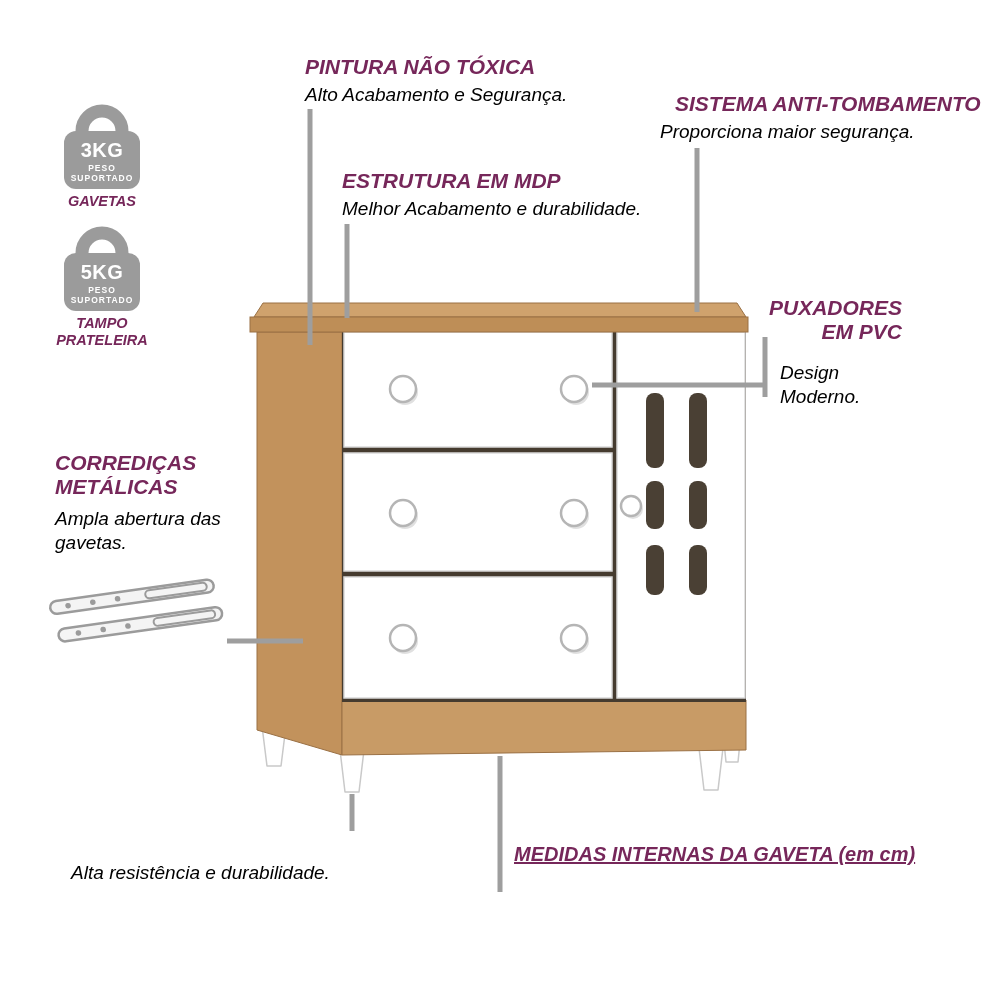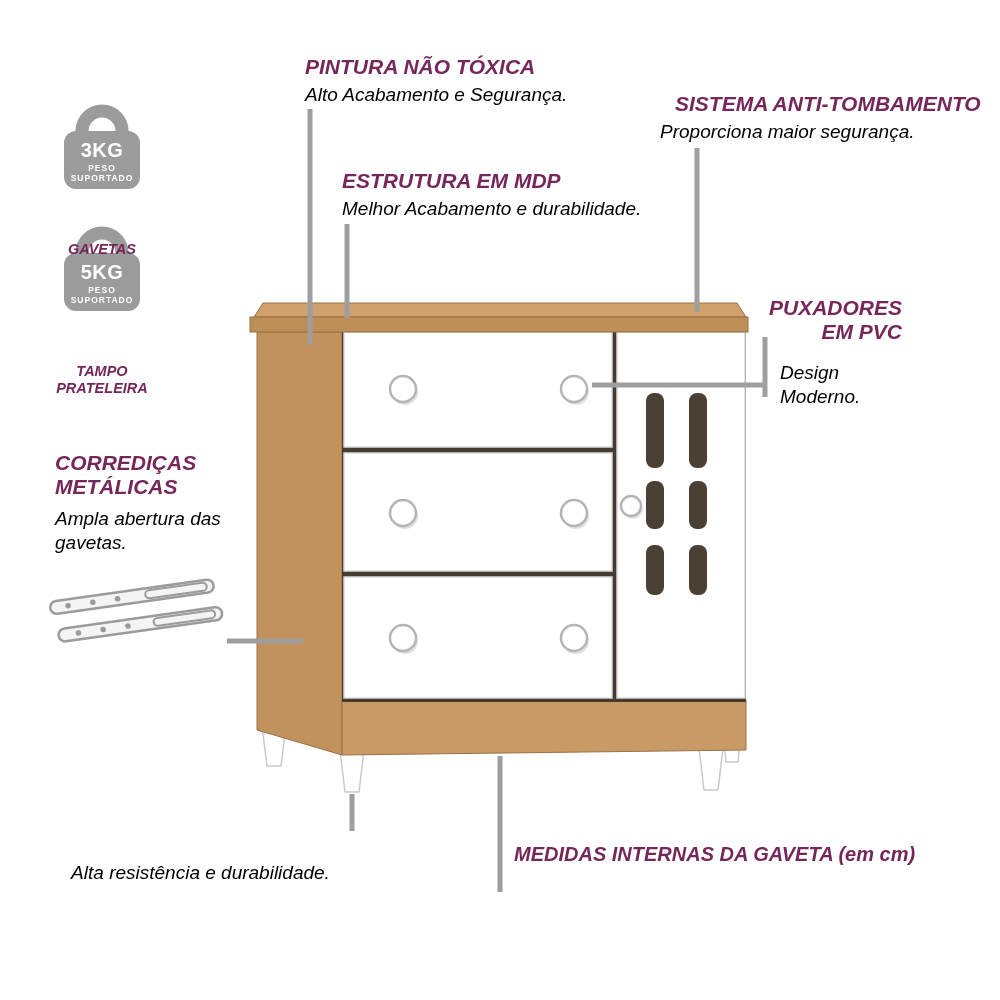--- a/index.html
+++ b/index.html
@@ -26,21 +26,21 @@
     position:absolute; width:80px; text-align:center;
     color:#fff; font-weight:bold; font-size:20px; letter-spacing:0.5px;
   }
   .badge-small {
     position:absolute; width:80px; text-align:center;
     color:#fff; font-weight:bold; font-size:8.5px; letter-spacing:1px;
   }
   .badge-caption {
     position:absolute; width:120px; text-align:center;
     color:var(--accent,#76275A); font-weight:bold; font-style:italic;
-    font-size:14.5px; line-height:1.15;margin-top:48px;
+    font-size:14.5px; line-height:1.15;
   }
   .center { text-align:center; }
 </style>
 </head>
 <body>
 
 <div class="stage">
 
   <svg class="layer" width="1000" height="1000" viewBox="0 0 1000 1000">
 
@@ -157,15 +157,15 @@
   <div class="co-sub" style="left:660px; top:120px;">Proporciona maior segurança.</div>
 
   <div class="co-title wrap" style="left:742px; top:279px; width:160px; text-align:right;margin-top:17px;">PUXADORES EM PVC</div>
   <div class="co-sub wrap" style="left:780px; top:341px; width:115px;margin-top:20px;">Design Moderno.</div>
 
   <div class="co-title wrap" style="left:55px; top:451px; width:185px;">CORREDIÇAS METÁLICAS</div>
   <div class="co-sub wrap" style="left:55px; top:507px; width:175px;">Ampla abertura das gavetas.</div>
 
   <div class="co-sub center" style="left:38px; top:861px; width:325px;">Alta resistência e durabilidade.</div>
 
-  <div class="co-title" style="left:514px; top:843px; font-size:20px;">MEDIDAS INTERNAS DA GAVETA (em cm)</div>
+  <div class="co-title" style="left:514px; top:843px; font-size:20px;text-decoration:underline;">MEDIDAS INTERNAS DA GAVETA (em cm)</div>
 
 </div>
 
 </body></html>

